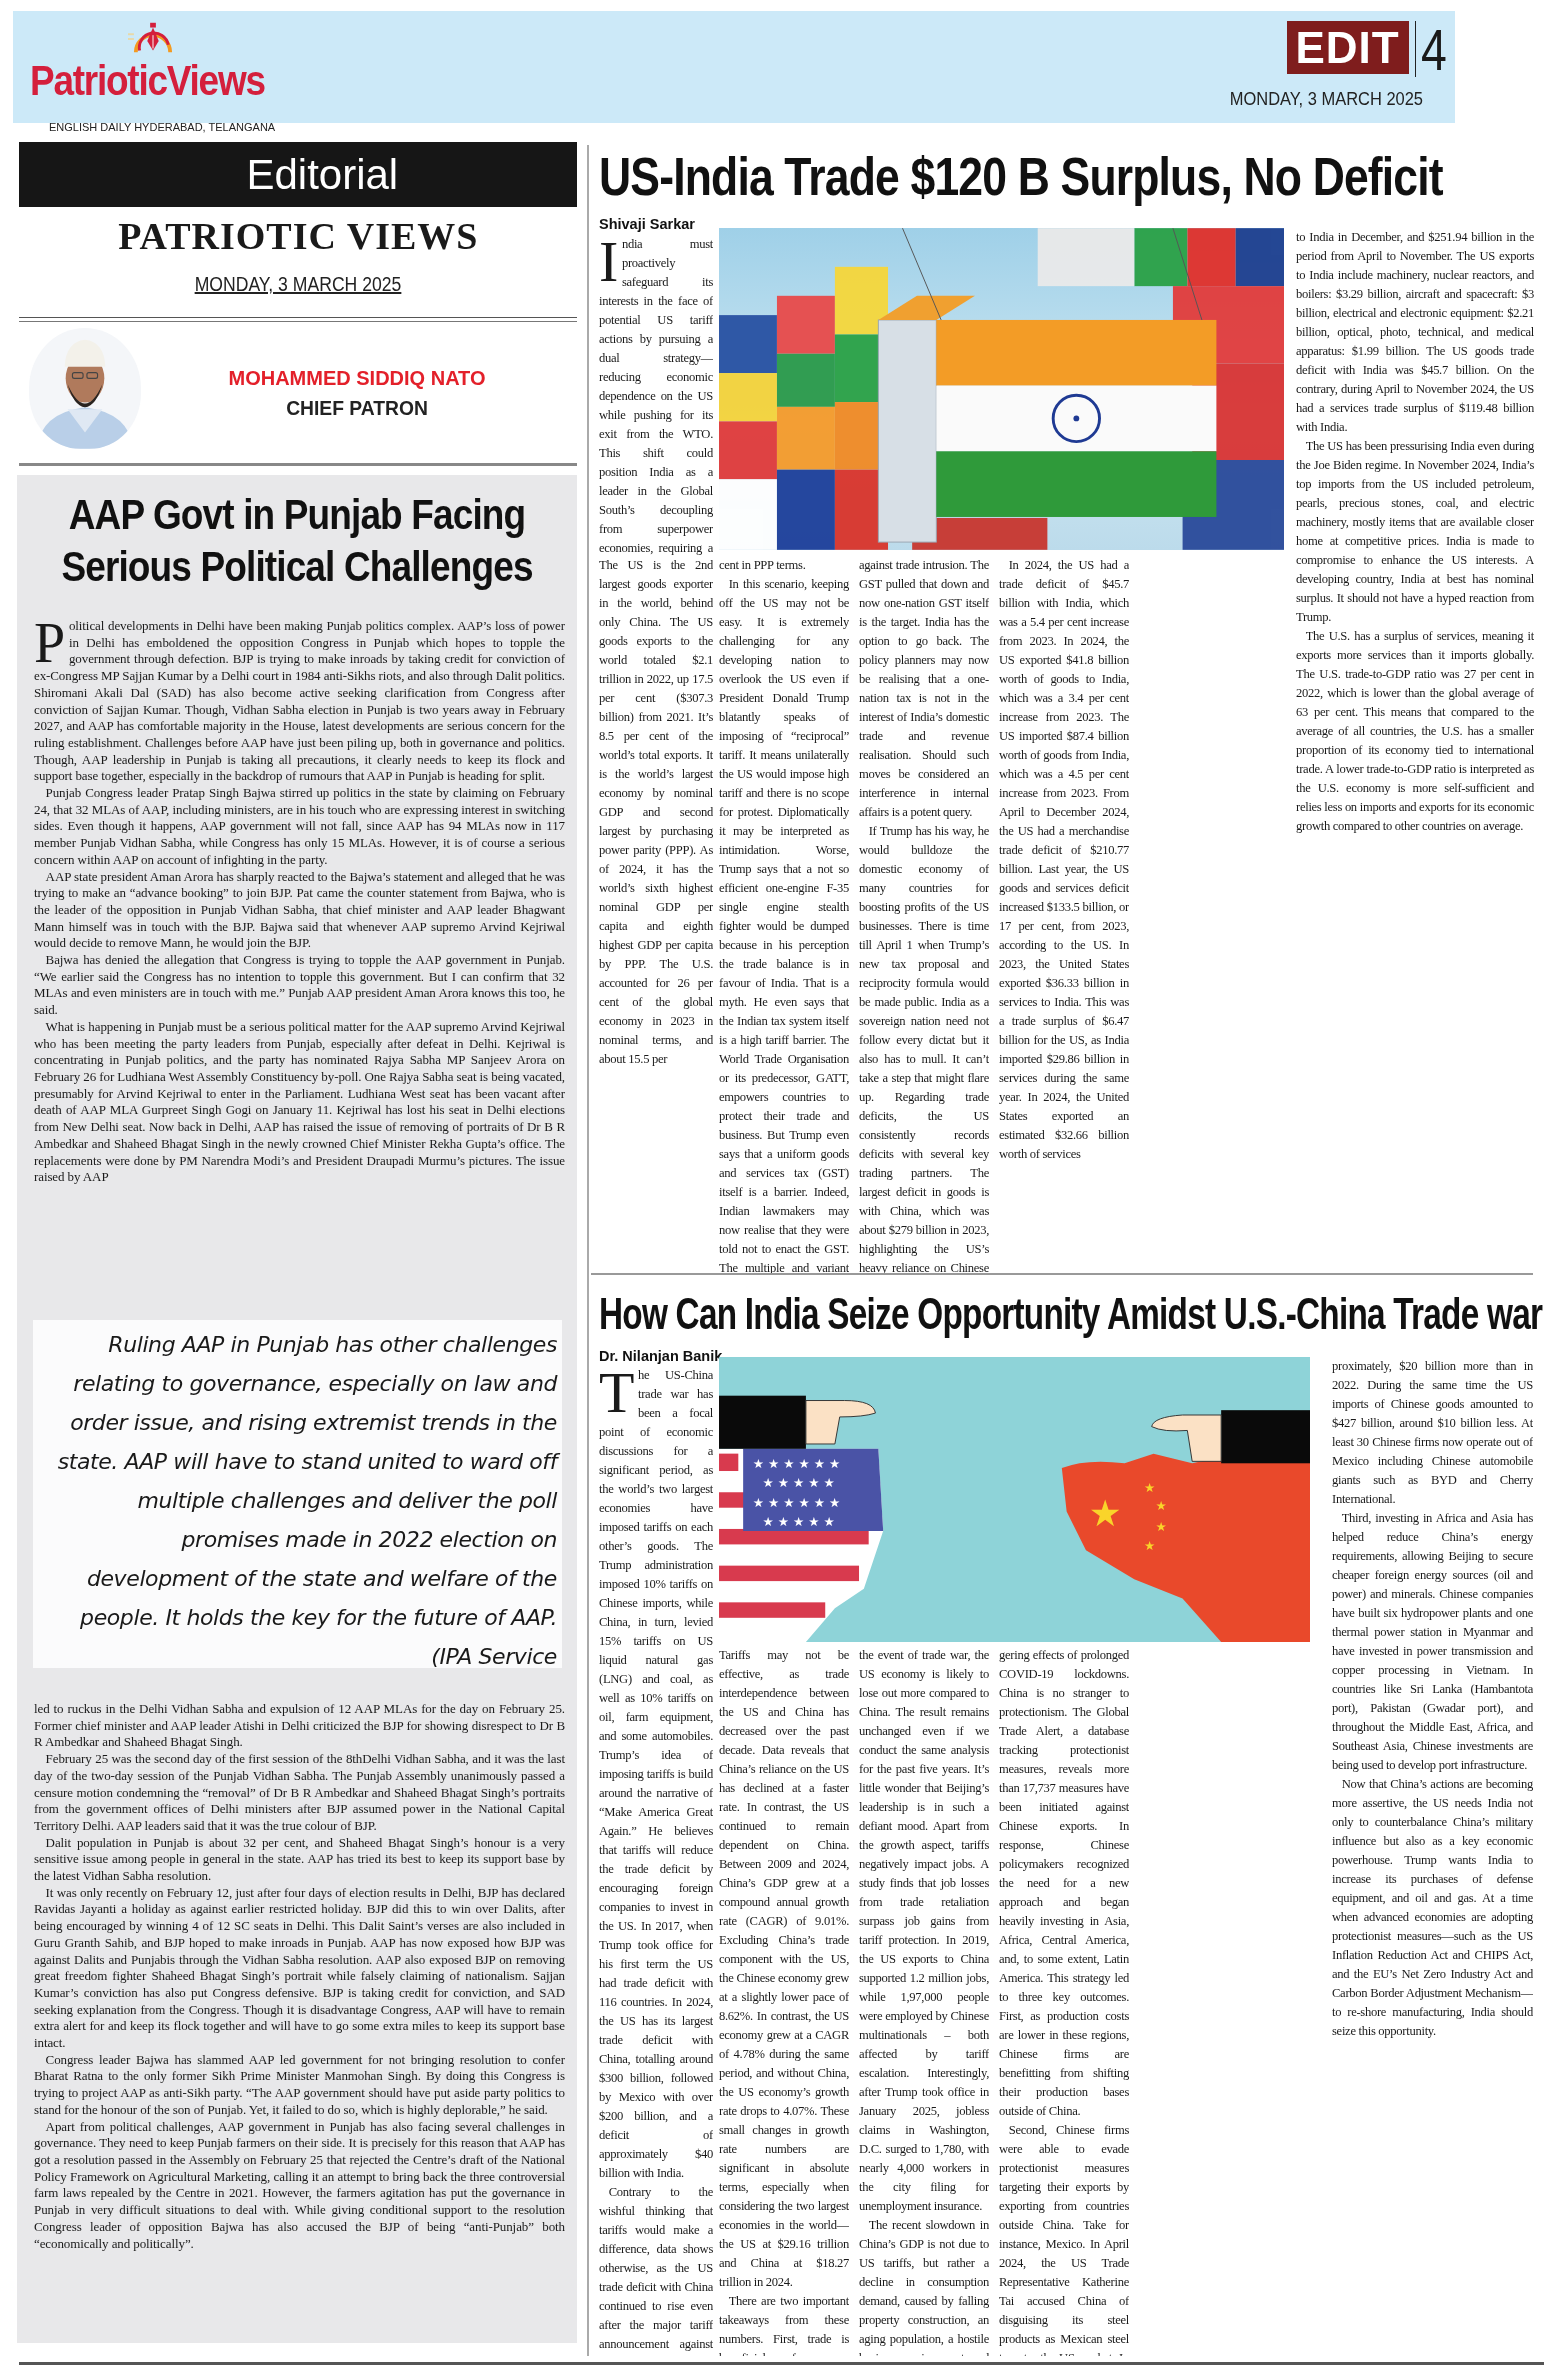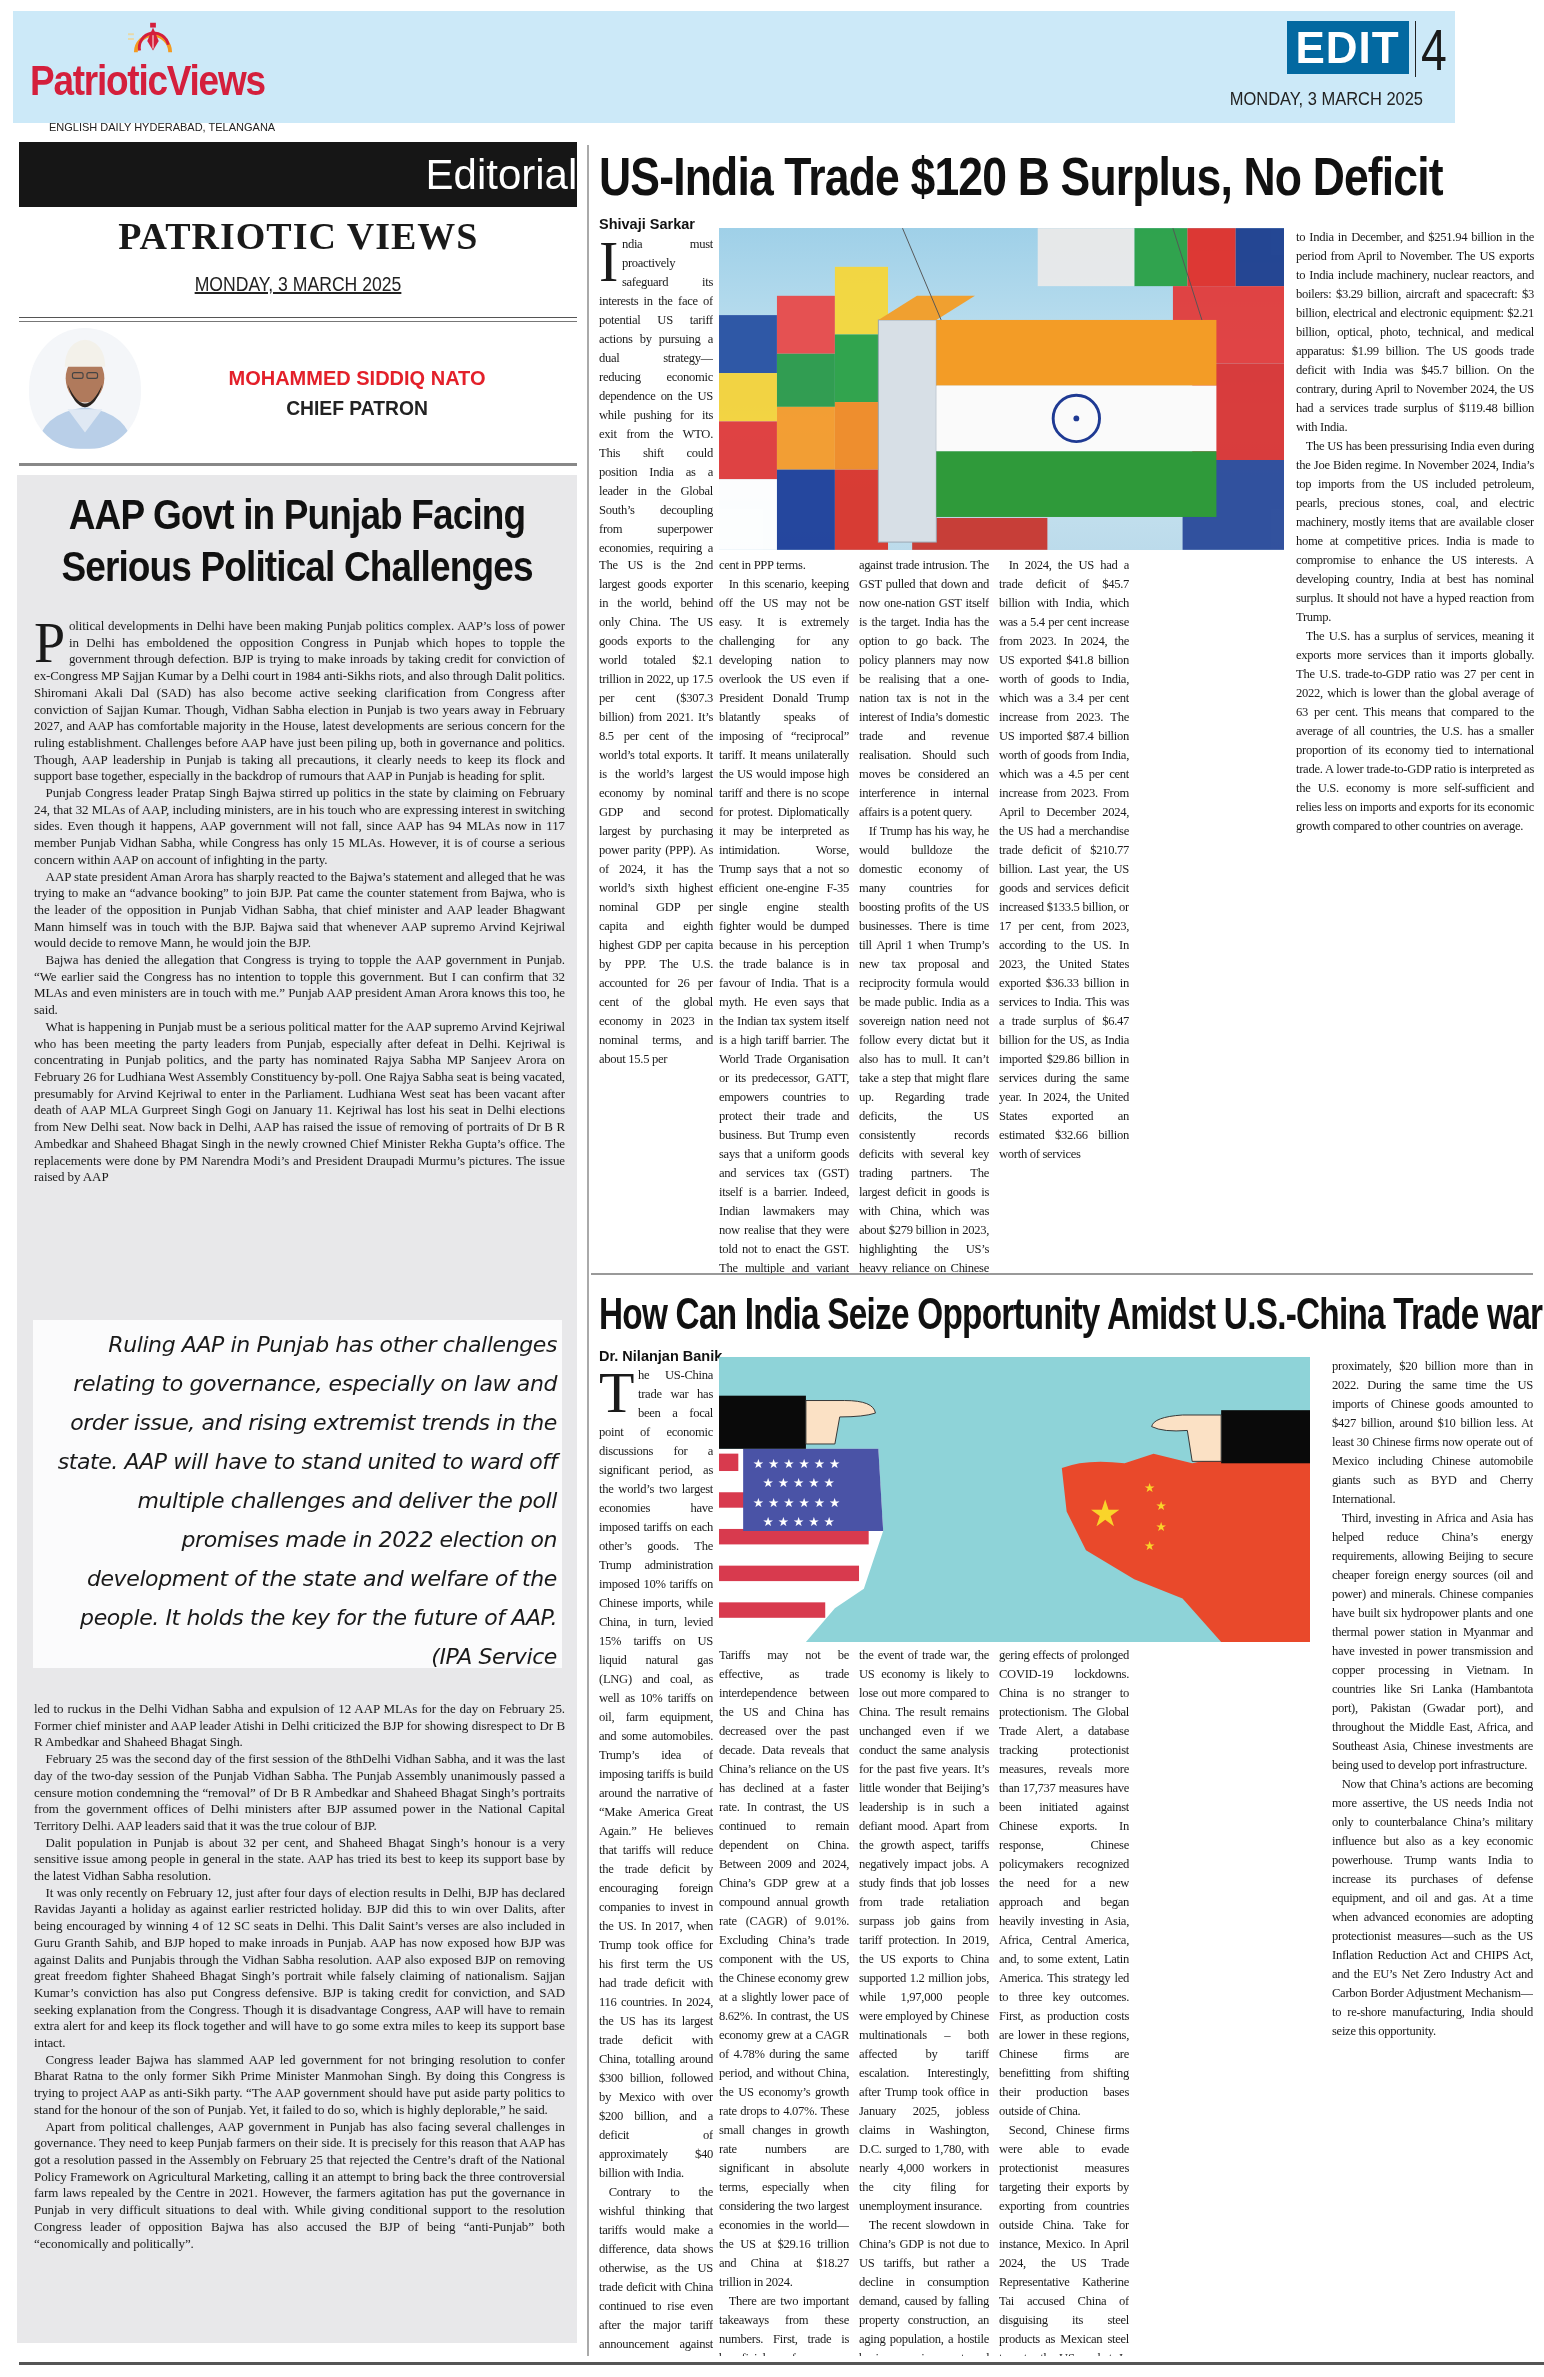--- a/index.html
+++ b/index.html
@@ -4,27 +4,27 @@
 <style>
   * { box-sizing: border-box; margin: 0; padding: 0; }
   body { width: 1545px; height: 2377px; background: #ffffff; font-family: "Liberation Serif", serif; color: #1a1a1a; overflow: hidden; position: relative; }
 
   
   .masthead { position: absolute; left: 12.6px; top: 10.6px; width: 1442px; height: 112px; background: #cce9f8; }
   .logo { position: absolute; left: 15.4px; top: 5.8px; width: 319px; height: 97px; }
   .logo-emblem { position: absolute; left: 100px; top: 1.9px; width: 50px; height: 42px; }
   .logo-title { position: absolute; left: 1.9px; top: 41px; font-family: "Liberation Sans", sans-serif; font-weight: bold; font-size: 42px; color: #d41f3c; letter-spacing: -1.4px; transform: scaleX(0.88); transform-origin: left; white-space: nowrap; }
   .logo-tag { position: absolute; left: 21px; top: 89px; font-family: "Liberation Sans", sans-serif; font-size: 11px; color: #222; white-space: nowrap; margin-top: 16px; }
-  .edit-box { position: absolute; left: 1274px; top: 10.6px; width: 122px; height: 53px; background: #0369a1; color: #fff; font-family: "Liberation Sans", sans-serif; font-weight: bold; font-size: 44px; line-height: 53px; text-align: center; letter-spacing: 1px; }
+  .edit-box { position: absolute; left: 1274px; top: 10.6px; width: 122px; height: 53px; background: #7f1d1d; color: #fff; font-family: "Liberation Sans", sans-serif; font-weight: bold; font-size: 44px; line-height: 53px; text-align: center; letter-spacing: 1px; }
   .page-sep { position: absolute; left: 1402px; top: 10.6px; width: 1.9px; height: 56px; background: #222; }
   .page-no { position: absolute; left: 1408px; top: 5.8px; font-family: "Liberation Sans", sans-serif; font-size: 58px; color: #1a1a1a; transform: scaleX(0.8); transform-origin: left; }
   .mast-date { position: absolute; left: 1043px; top: 77px; width: 367px; text-align: right; font-family: "Liberation Sans", sans-serif; font-size: 18.3px; color: #222; transform: scaleX(0.9); transform-origin: right; }
 
   
-  .ed-bar { position: absolute; left: 19.3px; top: 142px; width: 558px; height: 65px; background: #161616; color: #fff; text-align: right; font-family: "Liberation Sans", sans-serif; font-size: 42px; line-height: 65px; padding-left: 48px; }
+  .ed-bar { position: absolute; left: 19.3px; top: 142px; width: 558px; height: 65px; background: #161616; color: #fff; text-align: center; font-family: "Liberation Sans", sans-serif; font-size: 42px; line-height: 65px; padding-left: 48px; }
   .pv-title { position: absolute; left: 19.3px; top: 214px; width: 558px; text-align: center; font-family: "Liberation Serif", serif; font-weight: bold; font-size: 38px; letter-spacing: 1px; color: #1a1a1a; }
   .pv-date { position: absolute; left: 19.3px; top: 273px; width: 558px; text-align: center; font-family: "Liberation Sans", sans-serif; font-size: 20px; text-decoration: underline; transform: scaleX(0.88); color: #222; }
   .rule-double { position: absolute; left: 19.3px; top: 317px; width: 558px; height: 4.8px; border-top: 1.9px solid #555; border-bottom: 1.9px solid #777; }
   .avatar { position: absolute; left: 29px; top: 328px; width: 112px; height: 121px; border-radius: 50% 50% 46% 46%; overflow: hidden; background: #f4f6f9; }
   .patron-name { position: absolute; left: 183px; top: 367px; width: 348px; text-align: center; font-family: "Liberation Sans", sans-serif; font-weight: bold; font-size: 20px; color: #e3202a; }
   .patron-role { position: absolute; left: 183px; top: 398px; width: 348px; text-align: center; font-family: Liberation Sans, sans-serif; font-weight: bold; font-size: 19.3px; color: #222; }
   .rule-left { position: absolute; left: 19.3px; top: 463px; width: 558px; height: 2.9px; background: #888; }
 
   .ed-panel { position: absolute; left: 17.4px; top: 475px; width: 560px; height: 1868px; background: #e8e8ea; }
   .ed-headline { position: absolute; left: 17.4px; top: 488px; width: 560px; text-align: center; font-family: "Liberation Sans", sans-serif; font-weight: bold; font-size: 43px; line-height: 52px; color: #111; letter-spacing: -1px; transform: scaleX(0.86); }

